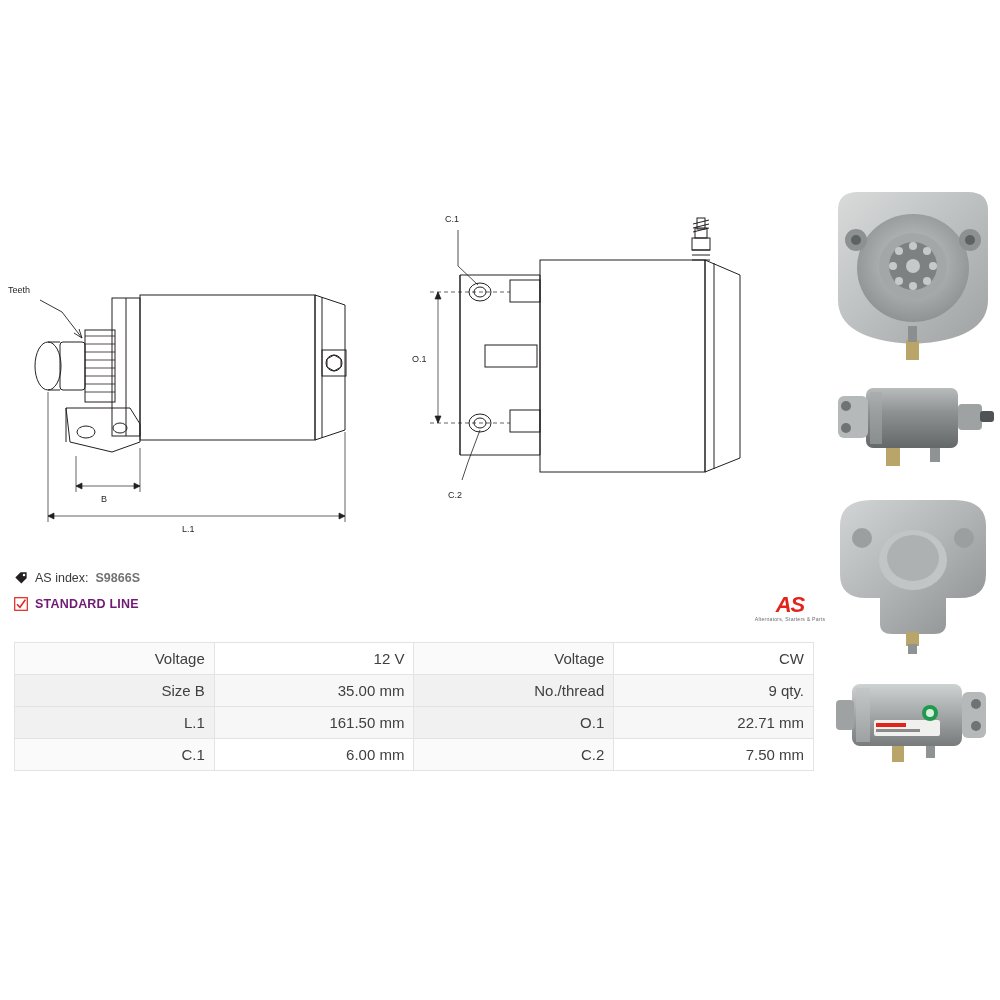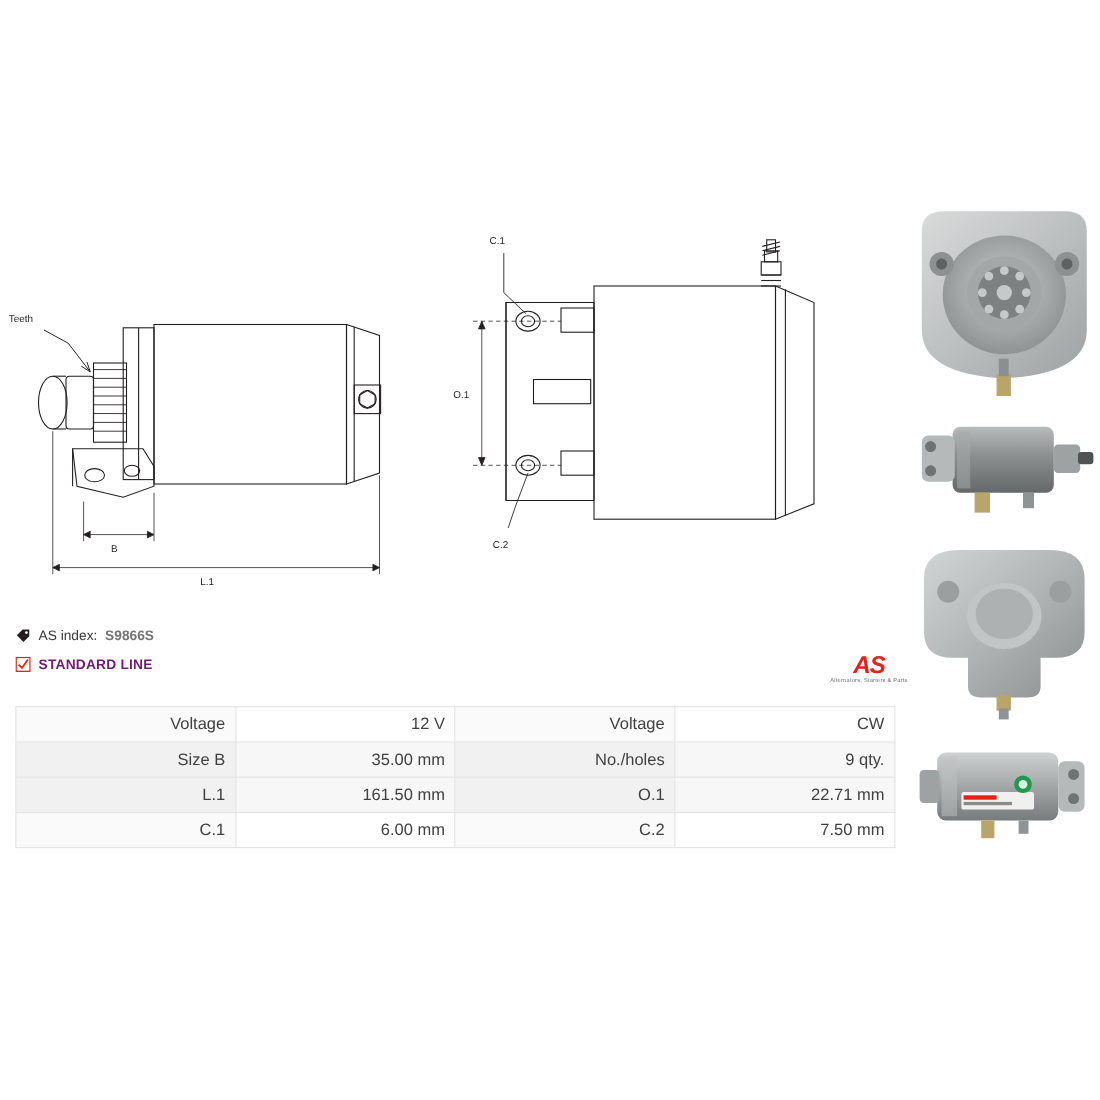--- a/index.html
+++ b/index.html
@@ -394,21 +394,21 @@
     <tbody>
       <tr>
         <td class="lbl">Voltage</td>
         <td class="val">12 V</td>
         <td class="lbl">Voltage</td>
         <td class="val">CW</td>
       </tr>
       <tr class="alt">
         <td class="lbl">Size B</td>
         <td class="val">35.00 mm</td>
-        <td class="lbl">No./holes</td>
+        <td class="lbl">No./thread</td>
         <td class="val">9 qty.</td>
       </tr>
       <tr class="alt">
         <td class="lbl">L.1</td>
         <td class="val">161.50 mm</td>
         <td class="lbl">O.1</td>
         <td class="val">22.71 mm</td>
       </tr>
       <tr>
         <td class="lbl">C.1</td>

